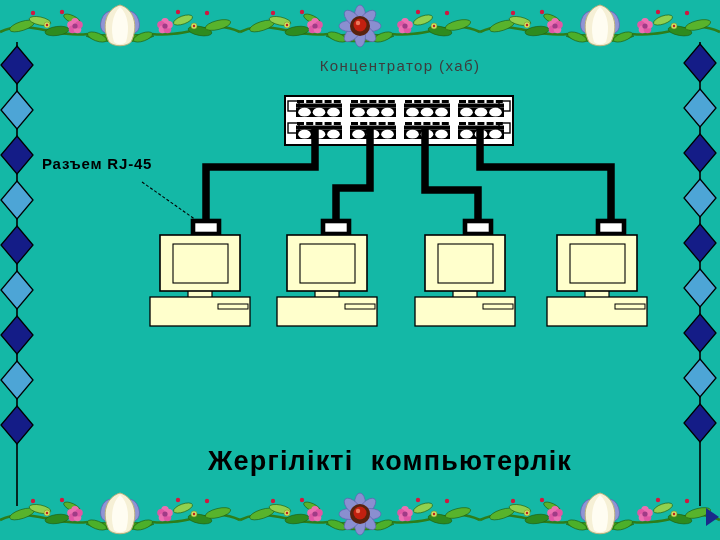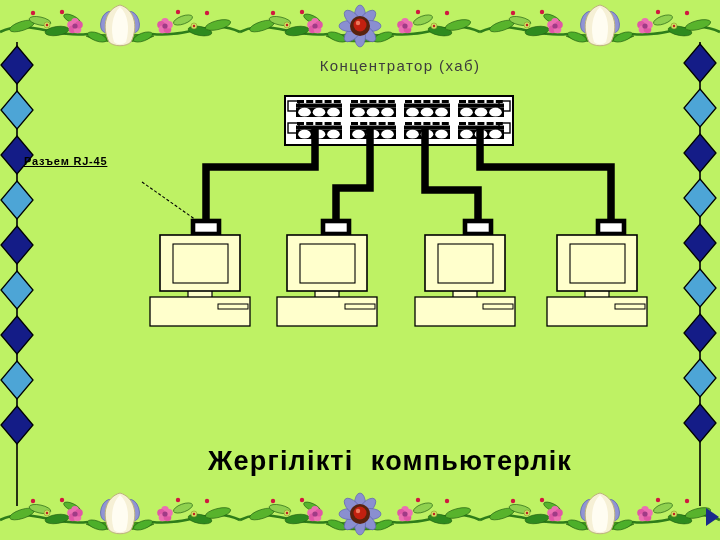--- a/index.html
+++ b/index.html
@@ -1,27 +1,27 @@
 <!DOCTYPE html>
 <html><head>
 <meta charset="utf-8">
 <style>
   html,body{margin:0;padding:0;background:#888;}
   .slide{
-    position:relative; width:720px; height:540px; background:#bef264;
+    position:relative; width:720px; height:540px; background:#14b8a6;
     overflow:hidden; font-family:"Liberation Sans", sans-serif;
   }
   .abs{position:absolute;}
   .hub-title{
     left:260px; top:57px; width:280px; text-align:center;
     font-size:15px; letter-spacing:1.4px; color:#3d3d3d;
   }
   .rj45-label{
-    left:24px; top:155px; font-size:11px; font-weight:bold;
-    letter-spacing:.8px; color:#000;text-decoration:underline;
+    left:42px; top:155px; font-size:15px; font-weight:bold;
+    letter-spacing:.8px; color:#000;
   }
   .caption{
     left:60px; top:366px; width:660px; text-align:center;
     font-weight:bold; font-size:27px; line-height:38px; color:#000;
     letter-spacing:1.2px; white-space:pre-wrap; z-index:6;
   }
   svg{display:block;}
   .vine{fill:none; stroke:#2e7d1a; stroke-width:2.6;}
   .leaf{stroke:#1e5c10; stroke-width:.6;}
   .cable{fill:none; stroke:#000; stroke-width:7.5;}

